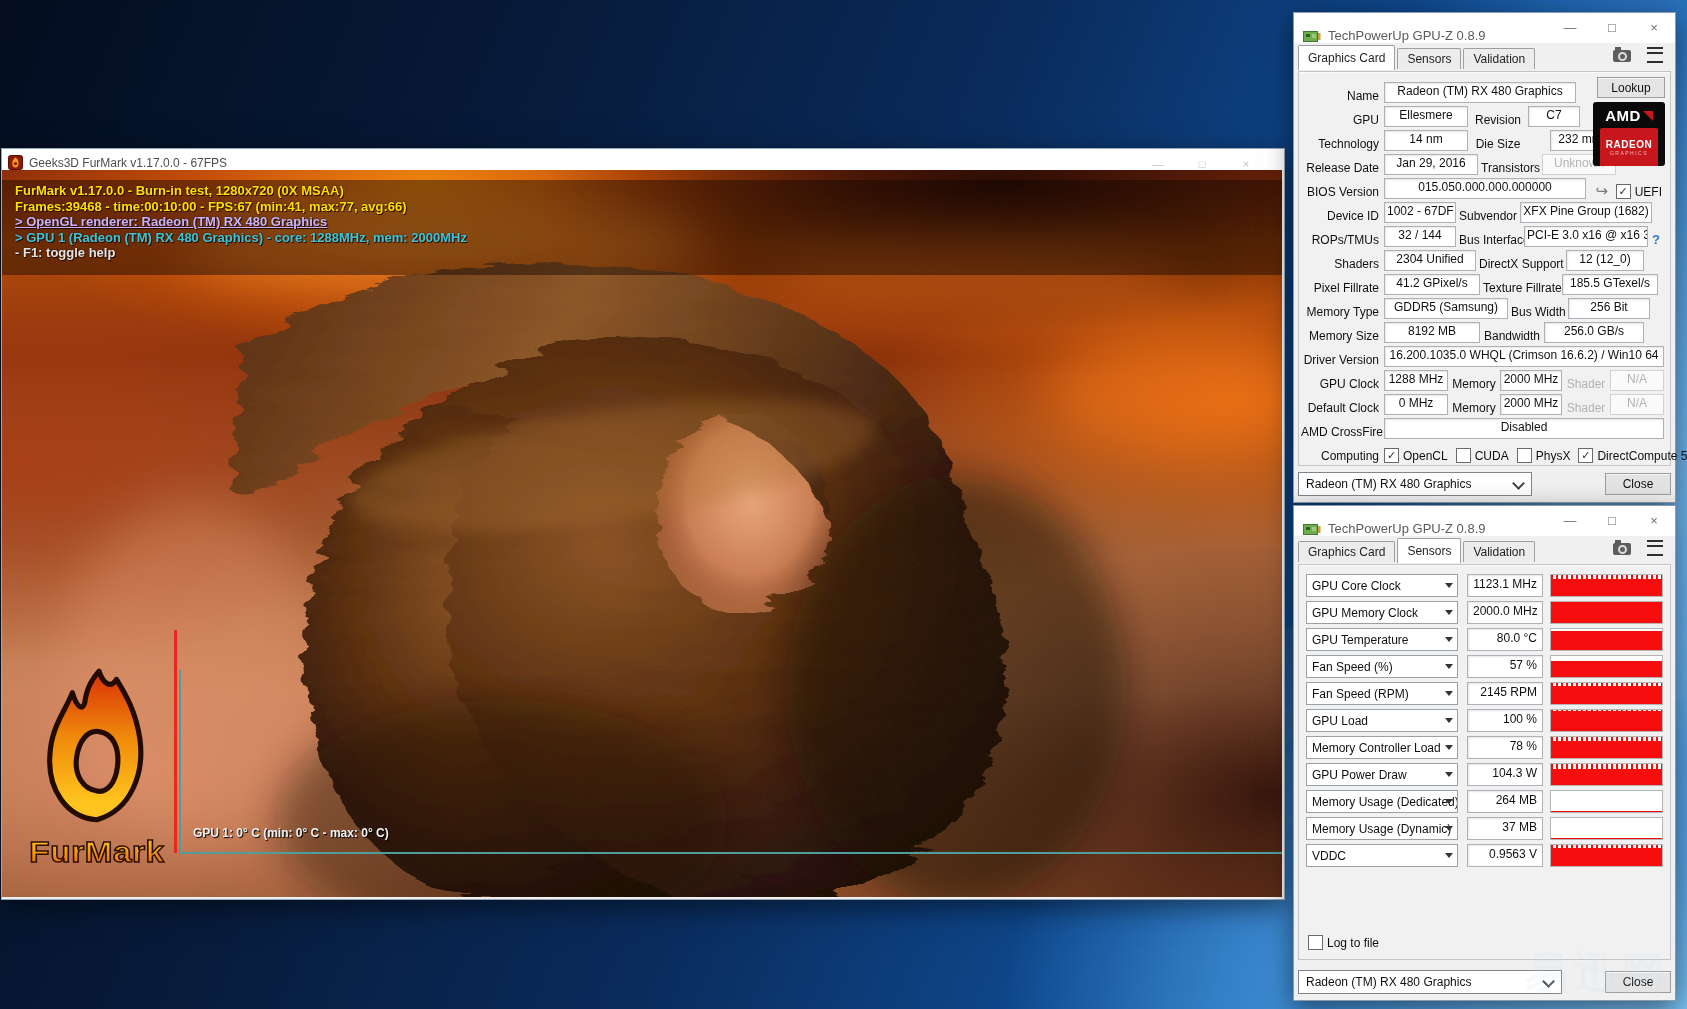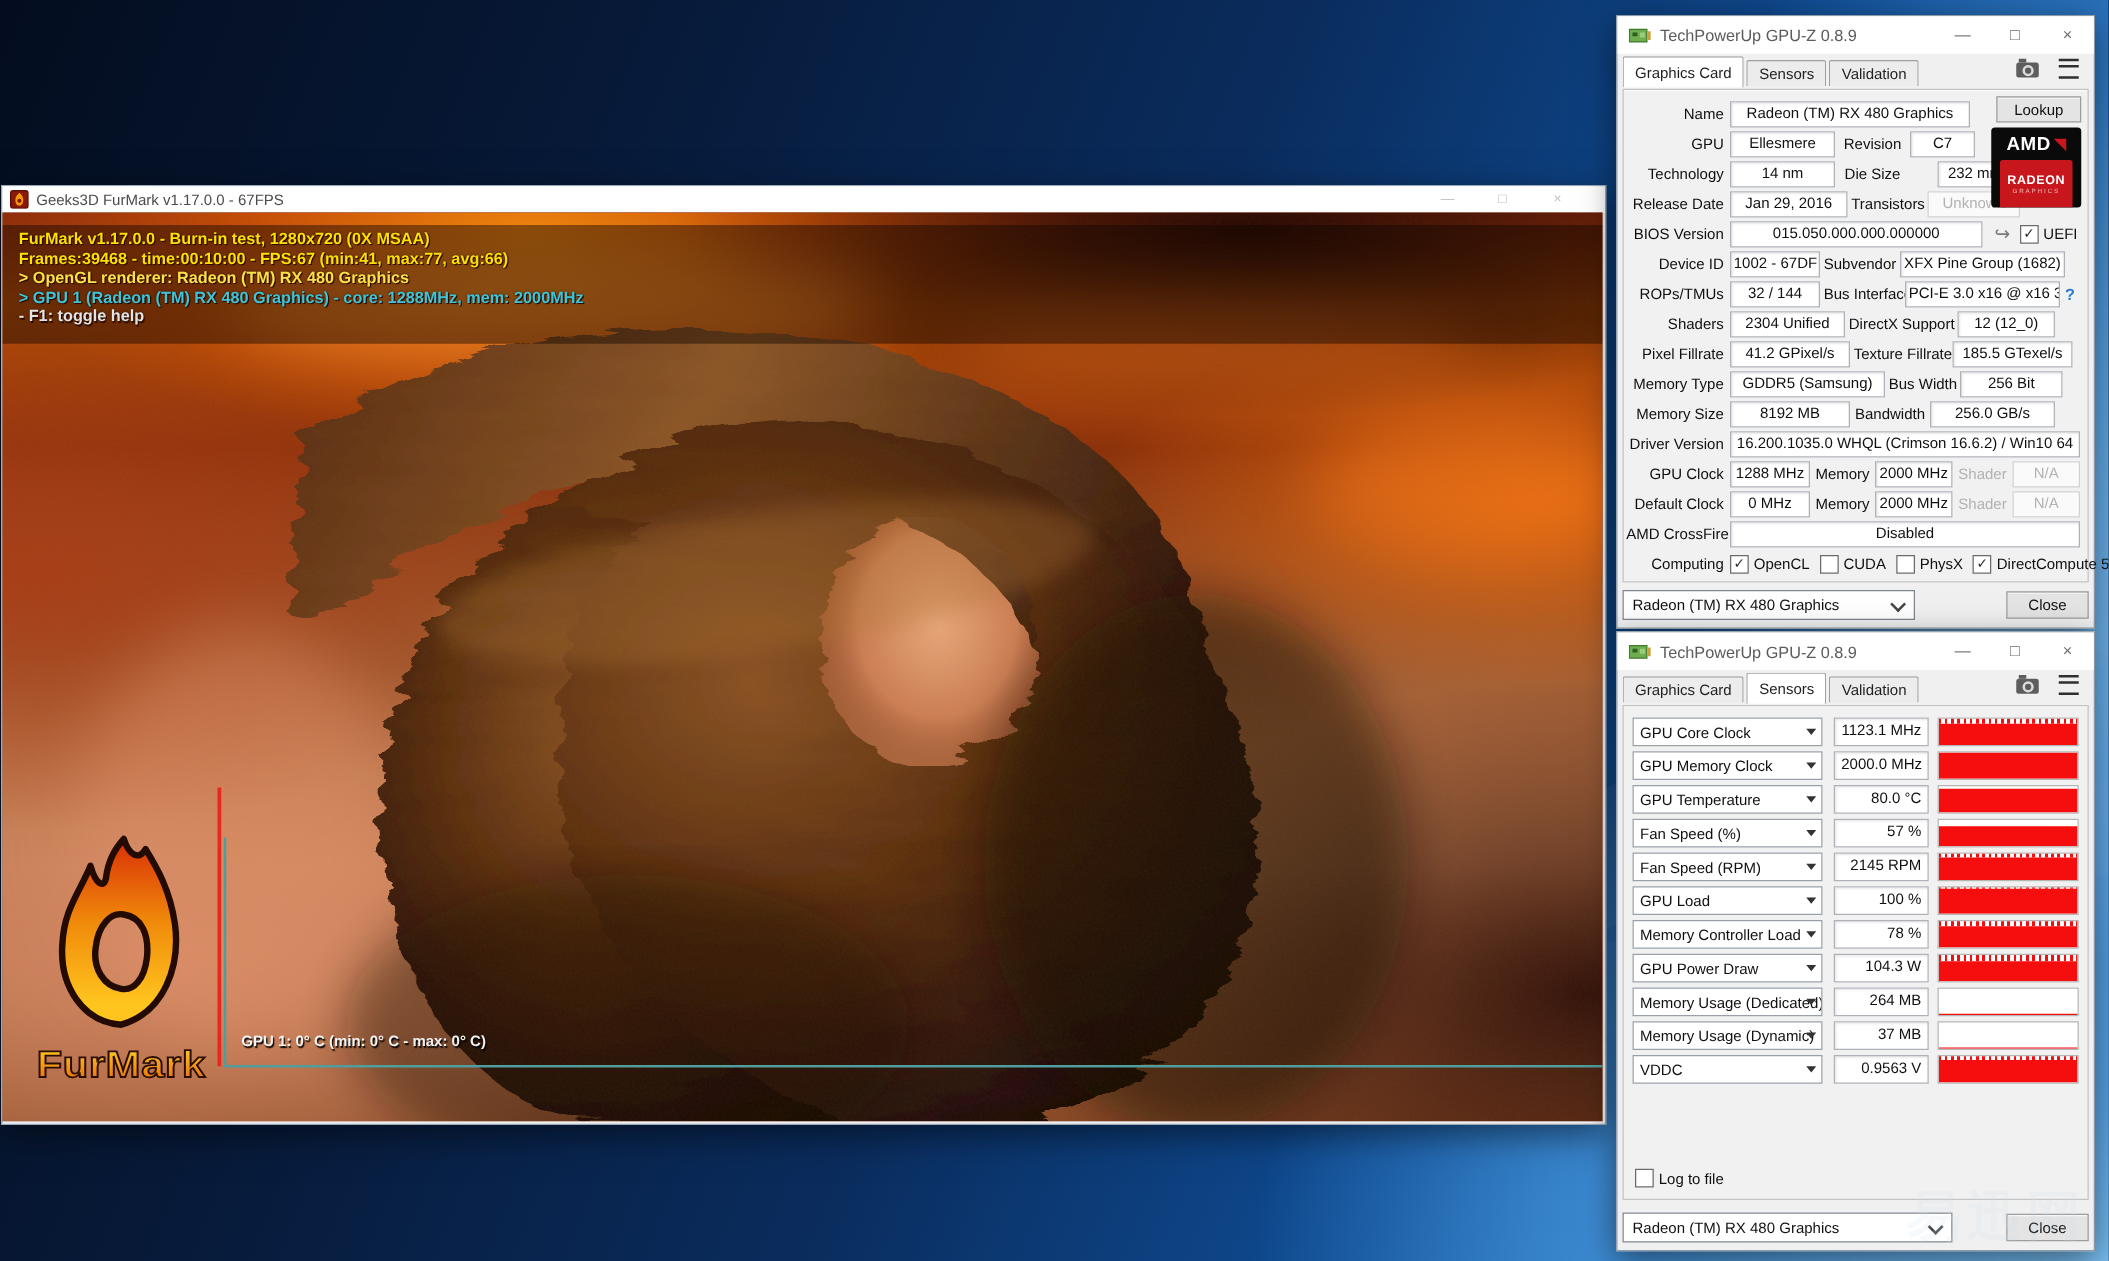--- a/index.html
+++ b/index.html
@@ -7,21 +7,21 @@
     font-family:"Liberation Sans",sans-serif;
     background:
       radial-gradient(420px 760px at 1620px 470px, rgba(150,210,255,.75), rgba(80,155,230,.28) 55%, rgba(0,0,0,0) 78%),
       radial-gradient(950px 640px at 1687px 1009px, #7dc2f2 0%, #418fd6 38%, rgba(0,0,0,0) 72%),
       linear-gradient(112deg,#040d1f 0%,#071a39 26%,#0a2c5d 50%,#0f4d95 72%,#2f7fc9 88%,#4aa0e2 100%);}
   .beam{position:absolute;background:linear-gradient(to right, rgba(255,255,255,0), rgba(255,255,255,.10), rgba(255,255,255,0));}
   .watermark{position:absolute;right:18px;bottom:6px;font-size:44px;font-weight:bold;color:#cfe2f2;opacity:.16;z-index:60;letter-spacing:4px;}
 
   
   .win{position:absolute;background:#f0f0f0;border:1px solid #7f93a6;box-shadow:0 8px 26px rgba(0,0,0,.5);}
-  .titlebar{display:flex;align-items:center;background:#fff;}
+  .titlebar{display:flex;align-items:flex-end;background:#fff;}
   .cap{width:42px;text-align:center;color:#9b9b9b;font-size:12px;line-height:1;cursor:default;}
   .cap.max{color:#c9c9c9;}
   .title-text{font-size:12px;color:#4c4c4c;white-space:nowrap;}
 
   
   #furmark{left:1px;top:148px;width:1282px;height:750px;border-color:#9aa9b8;}
   #furmark .titlebar{height:21px;padding-left:6px;gap:6px;}
   #furmark .caps{margin-left:auto;display:flex;padding-right:16px;}
   #furmark .cap{width:44px;font-size:11px;color:#c2c2c2;}
   .render{position:relative;width:1280px;height:727px;overflow:hidden;background:#7e2a0c;}
@@ -37,21 +37,21 @@
   .c1{left:180px;top:30px;width:520px;height:90px;background:rgba(255,160,50,.55);}
   .c2{left:760px;top:70px;width:420px;height:70px;background:rgba(255,120,30,.4);}
   .c3{left:60px;top:330px;width:260px;height:340px;background:rgba(230,150,110,.4);}
   .c4{left:1050px;top:160px;width:260px;height:120px;background:rgba(250,120,25,.45);}
   .donut-svg{position:absolute;inset:0;}
 
   .fm-overlay{position:absolute;left:0;right:0;top:10px;padding:3px 13px 14px;background:rgba(18,7,3,.45);
     font-weight:bold;font-size:13px;line-height:15.5px;letter-spacing:0;
     text-shadow:1px 1px 0 rgba(40,8,0,.9), 0 0 2px rgba(0,0,0,.6);white-space:nowrap;}
   .ol-y{color:#ffdf00;}
-  .ol-t{color:#fde047;}
+  .ol-t{color:#c4b5fd;text-decoration:underline;}
   .ol-c{color:#3ec4d6;}
   .ol-w{color:#e3e3e3;}
 
   .tg-vline{position:absolute;left:177px;top:500px;width:2px;height:183px;background:#4f9d9d;}
   .tg-red{position:absolute;left:172px;top:460px;width:3px;height:223px;background:#e8281e;}
   .tg-hline{position:absolute;left:177px;top:682px;height:2px;width:1103px;background:#4f9d9d;}
   .tg-label{position:absolute;left:191px;top:656px;color:#f2f2f2;font-weight:bold;font-size:12px;text-shadow:1px 1px 1px #000;}
   .fm-logo{position:absolute;left:20px;top:496px;}
 
   
@@ -68,21 +68,21 @@
   .tab.active{background:#fff;height:24px;line-height:24px;margin-bottom:-1px;z-index:3;}
   .cam{position:absolute;right:44px;bottom:7px;width:18px;height:12px;background:#5d5d5d;border-radius:2px;}
   .cam::before{content:"";position:absolute;left:5px;top:2px;width:5px;height:5px;border:2px solid #dcdcdc;border-radius:50%;}
   .cam::after{content:"";position:absolute;left:2px;top:-3px;width:6px;height:3px;background:#5d5d5d;}
   .mnu{position:absolute;right:12px;bottom:6px;width:16px;height:12px;border-top:2px solid #2f2f2f;border-bottom:2px solid #2f2f2f;}
   .mnu::after{content:"";position:absolute;left:0;top:3px;width:16px;height:2px;background:#2f2f2f;}
   .panel{position:absolute;left:4px;right:4px;border:1px solid #c4c4c4;background:#f1f1f1;box-shadow:inset 0 1px 0 #fbfbfb;}
   #gpuz1 .panel{top:58px;bottom:36px;}
   #gpuz2 .panel{top:58px;bottom:40px;}
   .rows{padding-top:7px;}
-  .row{display:flex;align-items:center;height:24px;padding-left:2px;position:relative;}
+  .row{display:flex;align-items:flex-end;height:24px;padding-left:2px;position:relative;}
   .lab{width:78px;text-align:right;font-size:12px;color:#101010;margin-right:5px;white-space:nowrap;flex:none;}
   .lab2{font-size:12px;color:#101010;text-align:center;margin:0 3px;white-space:nowrap;flex:none;}
   .fld{height:19px;line-height:17px;border:1px solid #aeb2b8;background:#fff;box-shadow:inset 1px 1px 2px rgba(0,0,0,.1);
     font-size:12px;color:#101010;text-align:center;white-space:nowrap;overflow:hidden;flex:none;padding:0 2px;}
   .fld.grow{flex:1;margin-right:6px;}
   .dis{color:#b2b2b2;}
   .fld.dis{background:#fafafa;border-color:#d2d2d2;box-shadow:none;}
   .cb{width:13px;height:13px;border:1px solid #6a6a6a;background:#fff;display:inline-flex;align-items:center;justify-content:center;
     font-size:11px;color:#2c2c2c;line-height:1;flex:none;}
   .cb-lab{font-size:12px;color:#101010;margin:0 8px 0 4px;white-space:nowrap;}

